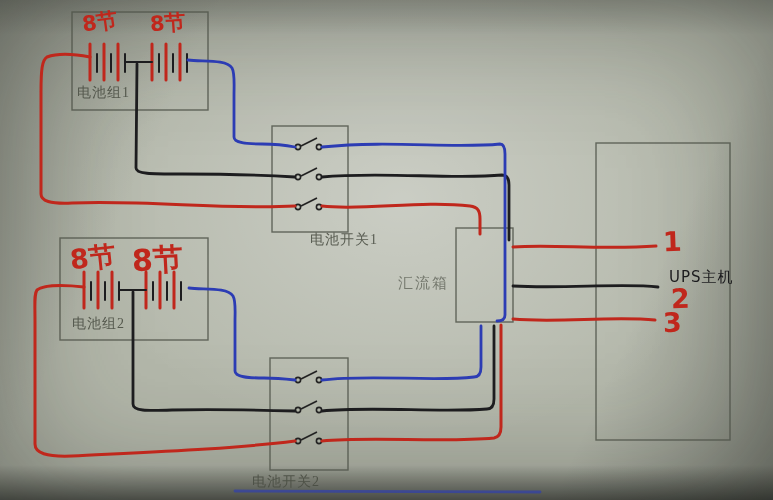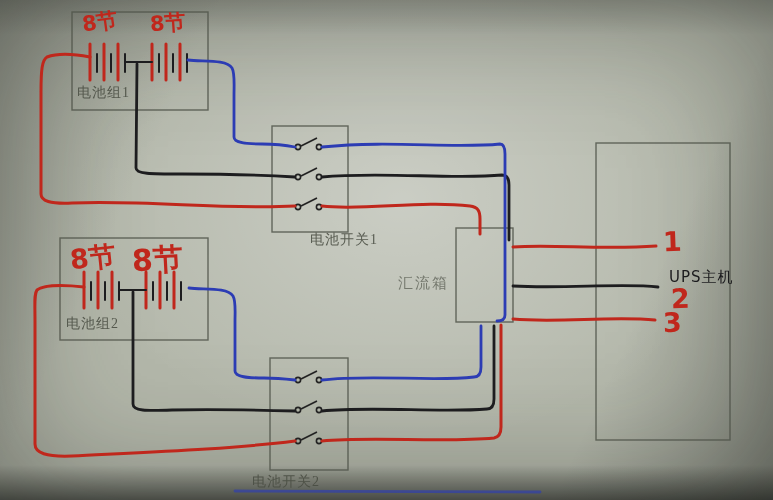--- a/index.html
+++ b/index.html
@@ -132,21 +132,21 @@
       <path opacity="0.65" d="M235,491 L540,492"></path>
     </g>
   </svg>
 
   <div class="lbl marker-red hand1" style="left:82px;top:8px;">8节</div>
   <div class="lbl marker-red hand2" style="left:150px;top:9px;">8节</div>
   <div class="lbl pencil" style="left:77px;top:84px;">电池组1</div>
 
   <div class="lbl marker-red hand3" style="left:70px;top:240px;">8节</div>
   <div class="lbl marker-red hand4" style="left:132px;top:240px;">8节</div>
-  <div class="lbl pencil" style="left:66px;top:315px;">电池组2</div>
+  <div class="lbl pencil" style="left:72px;top:315px;">电池组2</div>
 
   <div class="lbl pencil" style="left:270px;top:231px;margin-left:40px;">电池开关1</div>
   <div class="lbl pencil" style="left:252px;top:473px;">电池开关2</div>
 
   <div class="lbl pencil-faint" style="left:398px;top:274px;">汇流箱</div>
 
   <div class="lbl ink" style="left:638px;top:268px;margin-left:31px;">UPS主机</div>
   <div class="lbl marker-red port" style="left:663px;top:226px;">1</div>
   <div class="lbl marker-red port" style="left:671px;top:283px;">2</div>
   <div class="lbl marker-red port" style="left:663px;top:307px;">3</div>

